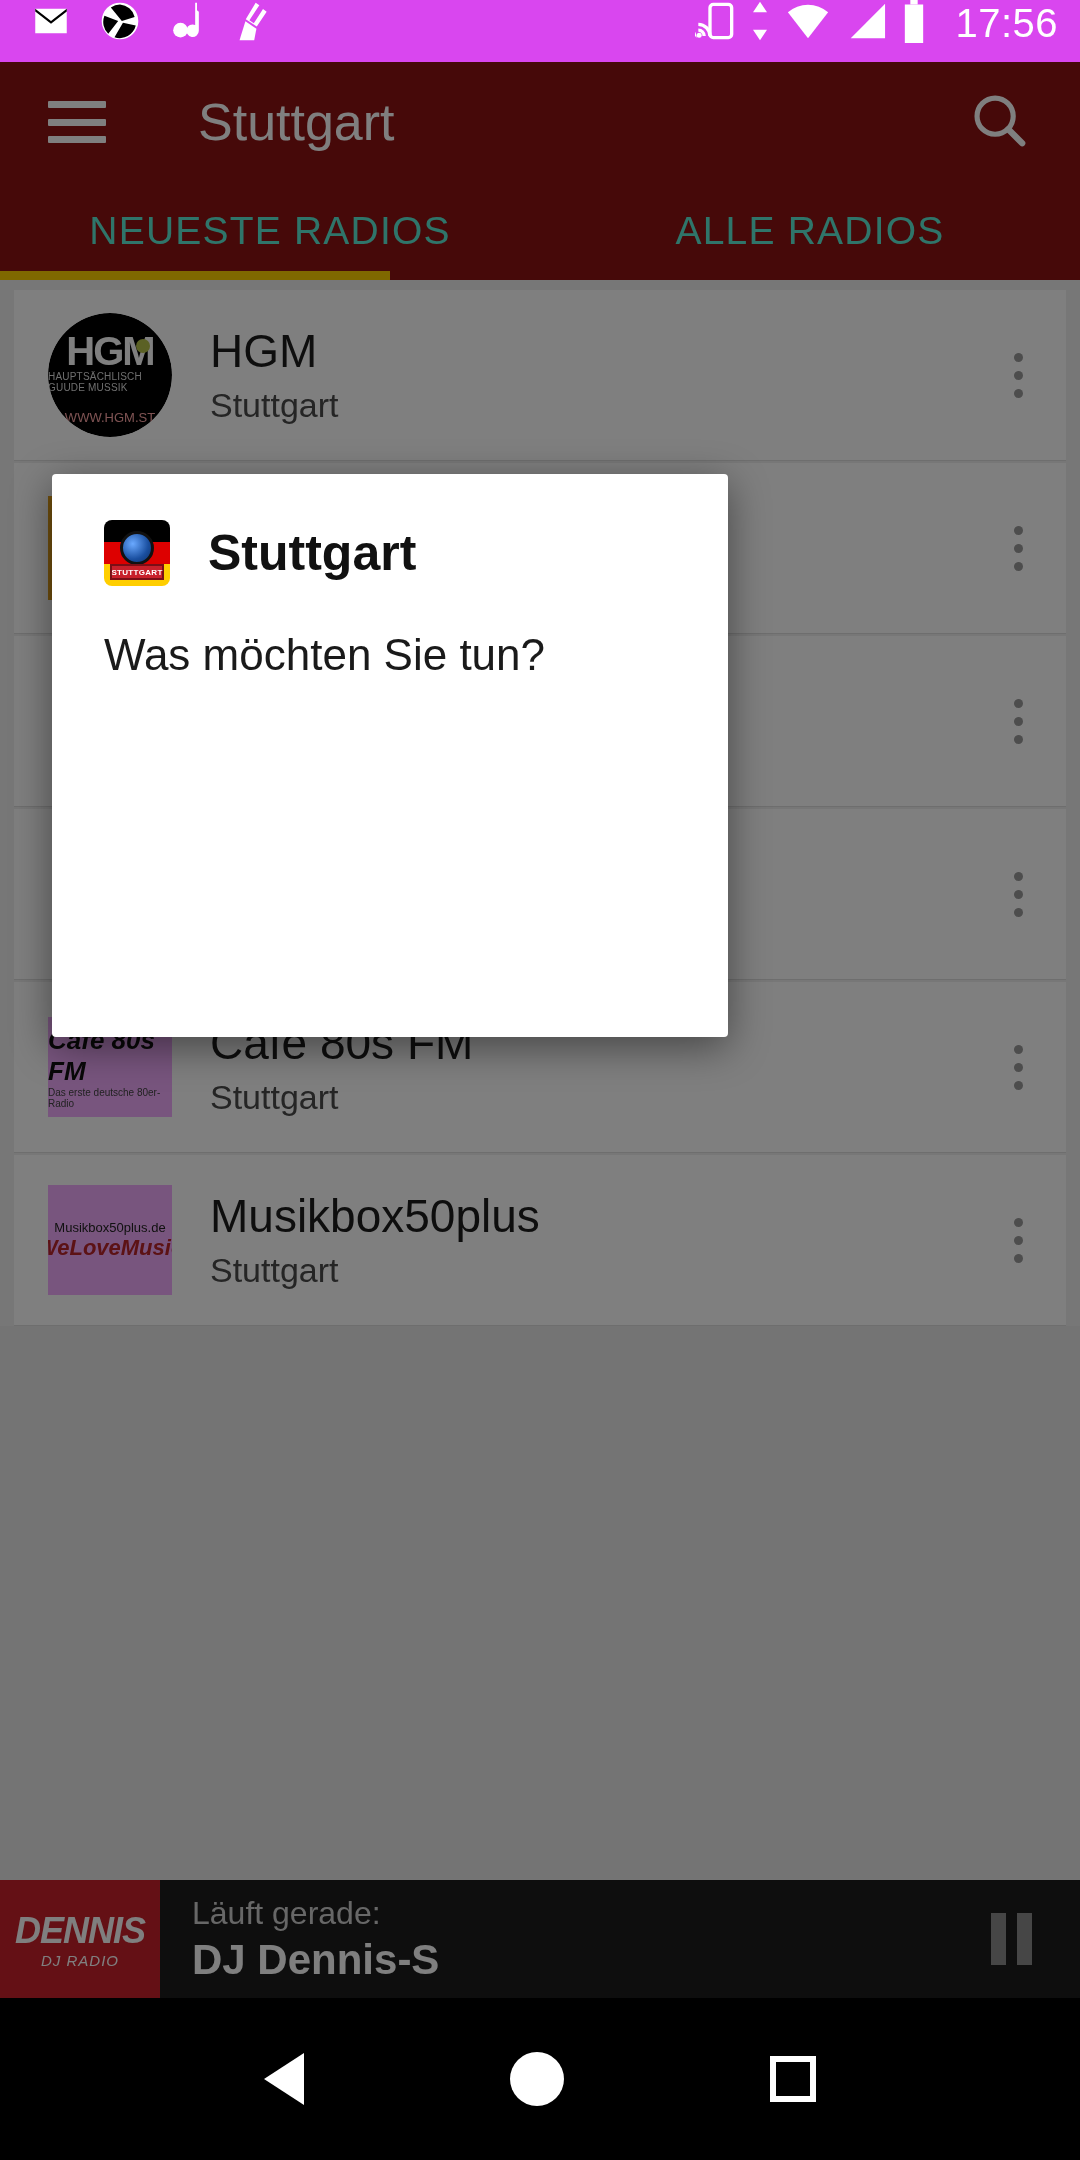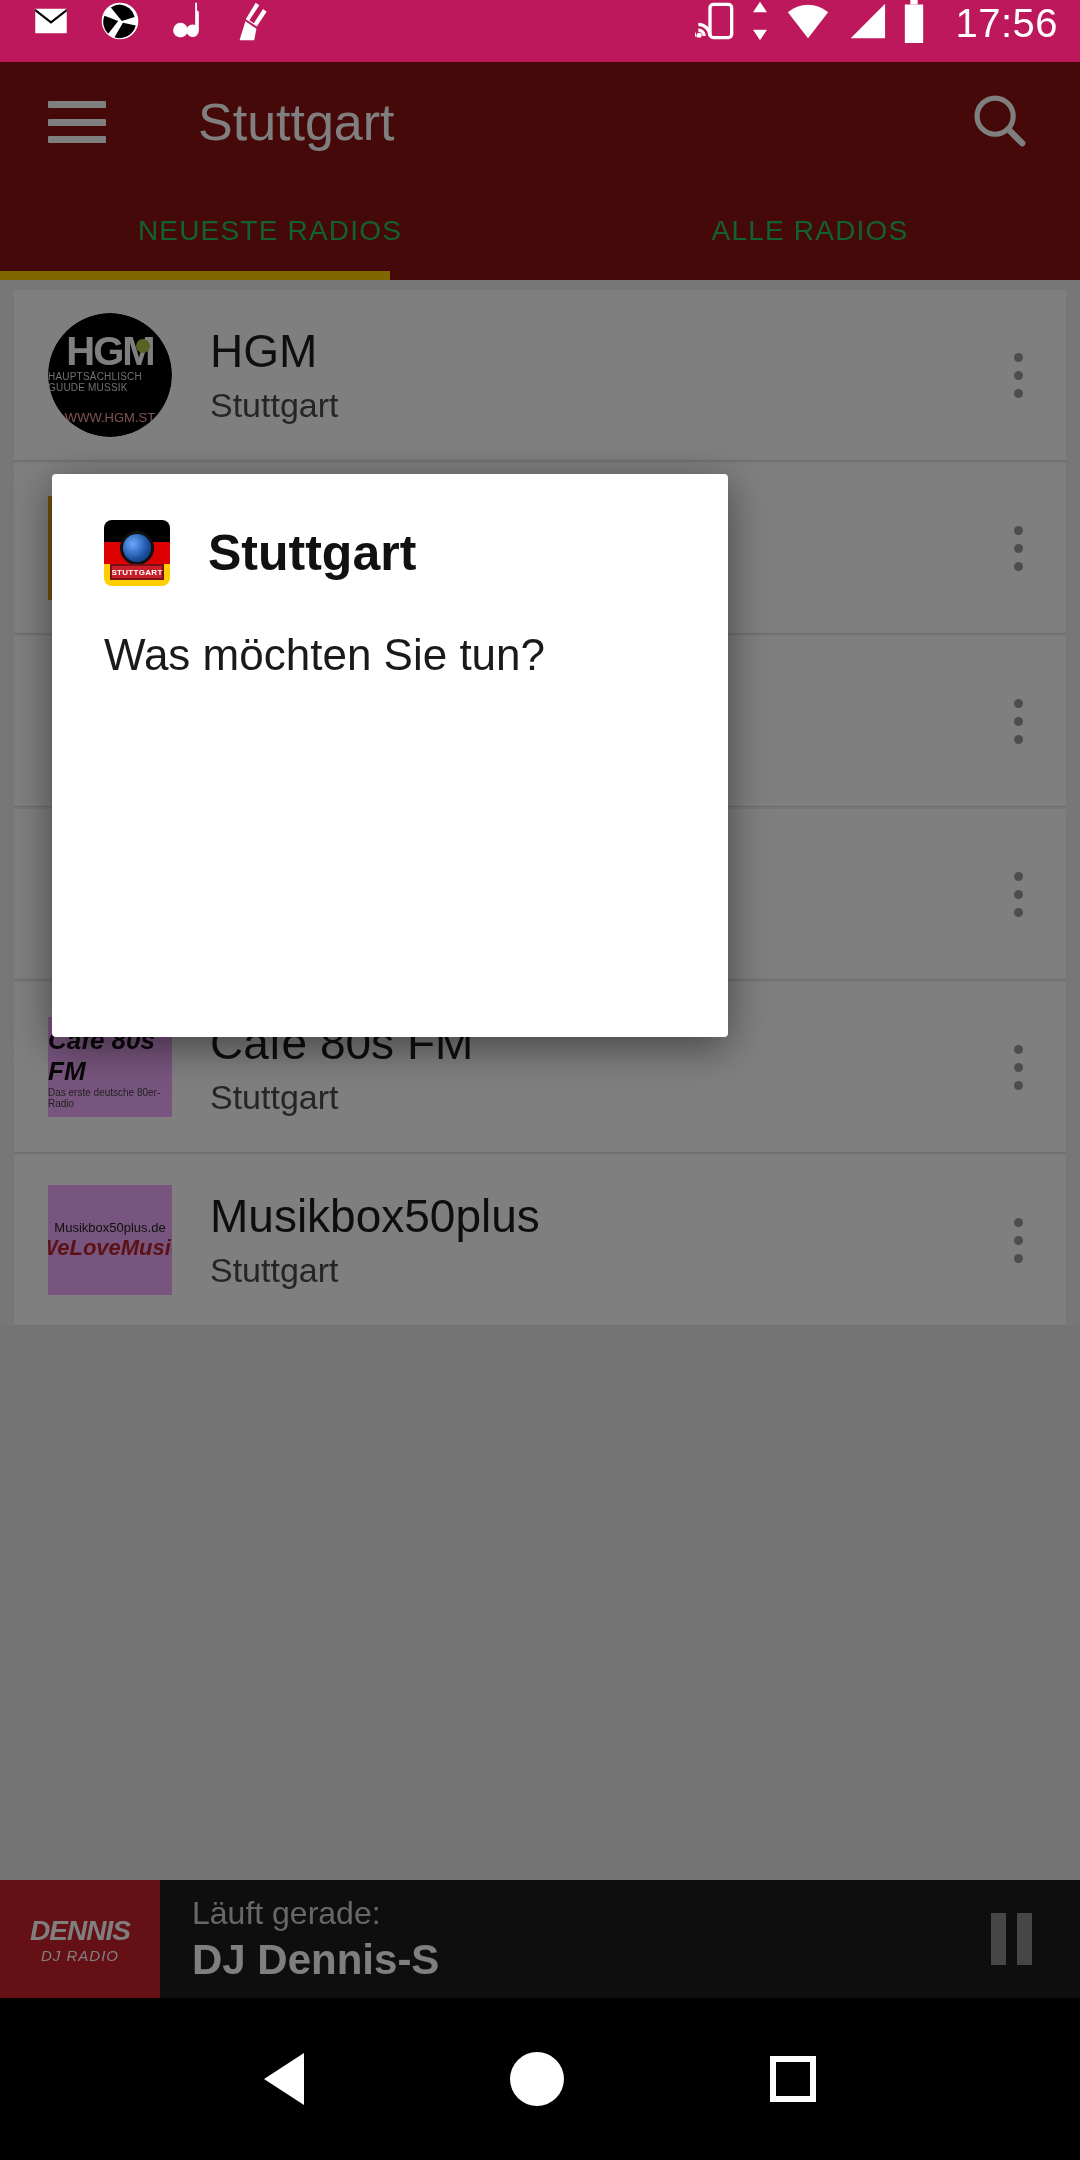--- a/index.html
+++ b/index.html
@@ -6,21 +6,21 @@
   html,body{ background:#000; }
   body {
     width:1080px; height:2160px;
     font-family:"Liberation Sans", sans-serif;
     position:relative; overflow:hidden;
   }
 
   
   .statusbar{
     position:absolute; top:0; left:0; width:1080px; height:62px;
-    background:#be185d; display:flex; align-items:center;
+    background:#d946ef; display:flex; align-items:center;
     padding:0 22px 16px 30px;
   }
   .sb-left{ display:flex; align-items:center; gap:26px; }
   .sb-right{ margin-left:auto; display:flex; align-items:center; gap:14px; }
   .sb-clock{
     color:#fff; font-size:40px; letter-spacing:.5px; margin-left:14px;
     font-family:"Liberation Sans", sans-serif;
   }
 
   
@@ -40,21 +40,21 @@
     white-space:nowrap;
   }
   .search-ico{ margin-left:auto; margin-right:22px; }
 
   .tabs{
     position:relative; height:98px; background:#8d1212;
     display:flex;
   }
   .tab{
     flex:1; display:flex; align-items:center; justify-content:center;
-    color:#22c55e; font-size:28px; letter-spacing:1.2px;
+    color:#5eead4; font-size:39px; letter-spacing:1.2px;
   }
   .tab-indicator{
     position:absolute; left:0; bottom:0; width:390px; height:9px;
     background:#ffd000;
   }
 
   
   .list{ background:#efefef; padding:10px 14px 0 14px; }
   .card{
     background:#fff; margin-bottom:2px; position:relative;
@@ -113,21 +113,21 @@
   
   .player{
     position:absolute; left:0; bottom:0; width:1080px; height:118px;
     background:#1c1c1c; display:flex; align-items:center;
   }
   .player-logo{
     width:160px; height:118px; background:#c8202b; position:relative;
     display:flex; flex-direction:column; align-items:center; justify-content:center;
     overflow:hidden;
   }
-  .player-logo .pl1{ color:#fff; font-size:28px; font-style:italic; font-weight:bold;
+  .player-logo .pl1{ color:#fff; font-size:36px; font-style:italic; font-weight:bold;
     letter-spacing:-1px; }
   .player-logo .pl2{ color:#fff; font-size:15px; font-style:italic; letter-spacing:1px;}
   .player-text{ margin-left:32px; }
   .player-label{ color:#cfcfcf; font-size:32px; }
   .player-title{ color:#fff; font-size:42px; font-weight:bold; margin-top:4px; }
   .pause-btn{ margin-left:auto; margin-right:48px; display:flex; gap:11px; }
   .pause-btn i{ width:15px; height:52px; background:#8c8c8c; display:block; }
 
   
   .scrim{

